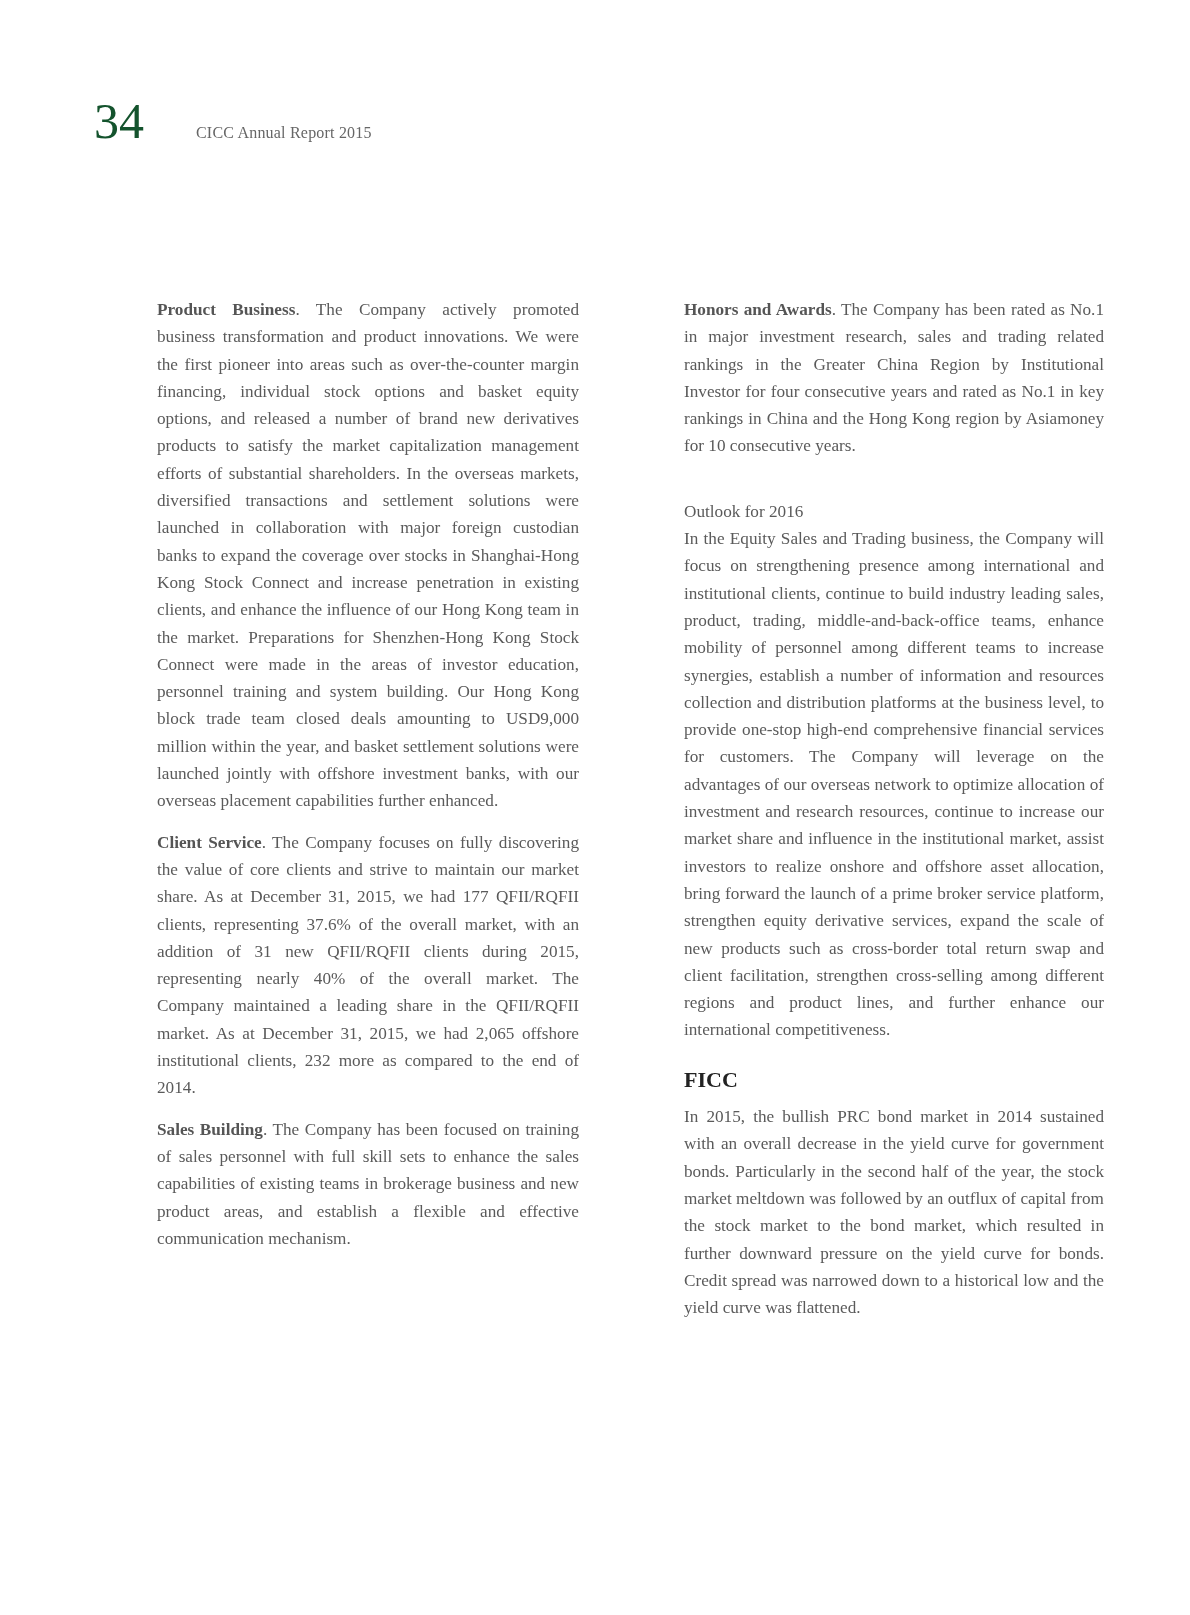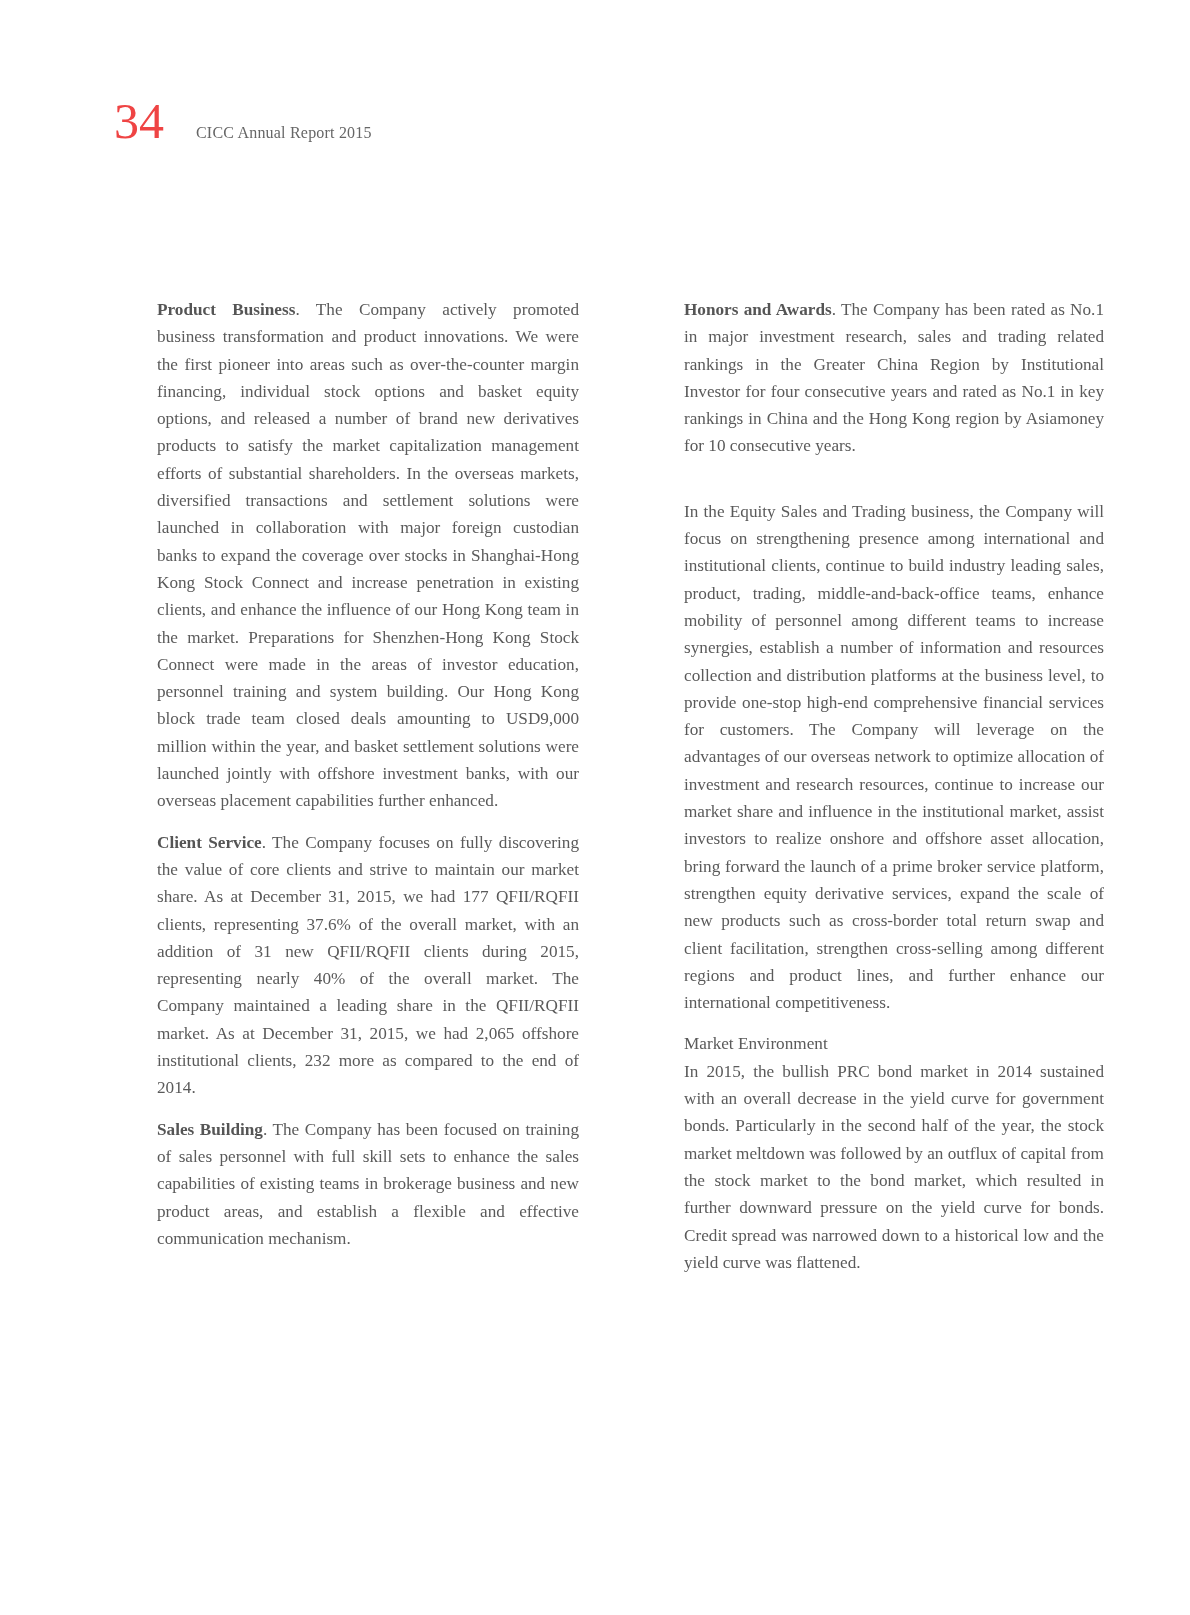--- a/index.html
+++ b/index.html
@@ -1,18 +1,18 @@
 <!DOCTYPE html>
 <html><head>
 <meta charset="utf-8">
 <style>
   html, body { margin:0; padding:0; background:#ffffff; }
   body { width:1190px; height:1615px; position:relative; overflow:hidden;
          font-family:"Liberation Serif", "DejaVu Serif", serif; color:#555; }
-  .page-num { position:absolute; left:114px; top:96px; font-size:50px; color:#ef4444; line-height:1; }
+  .page-num { position:absolute; left:94px; top:96px; font-size:50px; color:#14532d; line-height:1; }
   .report-title { position:absolute; left:196px; top:124px; font-size:16px; color:#666; letter-spacing:0.2px;text-align:center; }
   .col { position:absolute; top:296px; width:422px; font-size:17.2px; line-height:27.3px; color:#5a5a5a; }
   .col-left { left:157px; }
   .col-right { left:684px; width:420px; }
   p { margin:0 0 14px 0; text-align:justify; }
   .lead { font-weight:bold; color:#555; }
   .sub { margin:0; }
   .section-title { font-size:22px; font-weight:bold; color:#222; margin:22px 0 10px 0; }
   .gap { height:24px; }
 </style>
@@ -32,16 +32,17 @@
   <p>
     <span class="lead">Sales Building</span><span>. The Company has been focused on training of sales personnel with full skill sets to enhance the sales capabilities of existing teams in brokerage business and new product areas, and establish a flexible and effective communication mechanism.</span>
   </p>
 </div>
 
 <div class="col col-right">
   <p>
     <span class="lead">Honors and Awards</span><span>. The Company has been rated as No.1 in major investment research, sales and trading related rankings in the Greater China Region by Institutional Investor for four consecutive years and rated as No.1 in key rankings in China and the Hong Kong region by Asiamoney for 10 consecutive years.</span>
   </p>
   <div class="gap"></div>
+  <div class="sub">Outlook for 2016</div>
   <p>In the Equity Sales and Trading business, the Company will focus on strengthening presence among international and institutional clients, continue to build industry leading sales, product, trading, middle-and-back-office teams, enhance mobility of personnel among different teams to increase synergies, establish a number of information and resources collection and distribution platforms at the business level, to provide one-stop high-end comprehensive financial services for customers. The Company will leverage on the advantages of our overseas network to optimize allocation of investment and research resources, continue to increase our market share and influence in the institutional market, assist investors to realize onshore and offshore asset allocation, bring forward the launch of a prime broker service platform, strengthen equity derivative services, expand the scale of new products such as cross-border total return swap and client facilitation, strengthen cross-selling among different regions and product lines, and further enhance our international competitiveness.</p>
-  <div class="sub">Market Environment</div>
+  <div class="section-title">FICC</div>
   <p>In 2015, the bullish PRC bond market in 2014 sustained with an overall decrease in the yield curve for government bonds. Particularly in the second half of the year, the stock market meltdown was followed by an outflux of capital from the stock market to the bond market, which resulted in further downward pressure on the yield curve for bonds. Credit spread was narrowed down to a historical low and the yield curve was flattened.</p>
 </div>
 
 </body></html>

